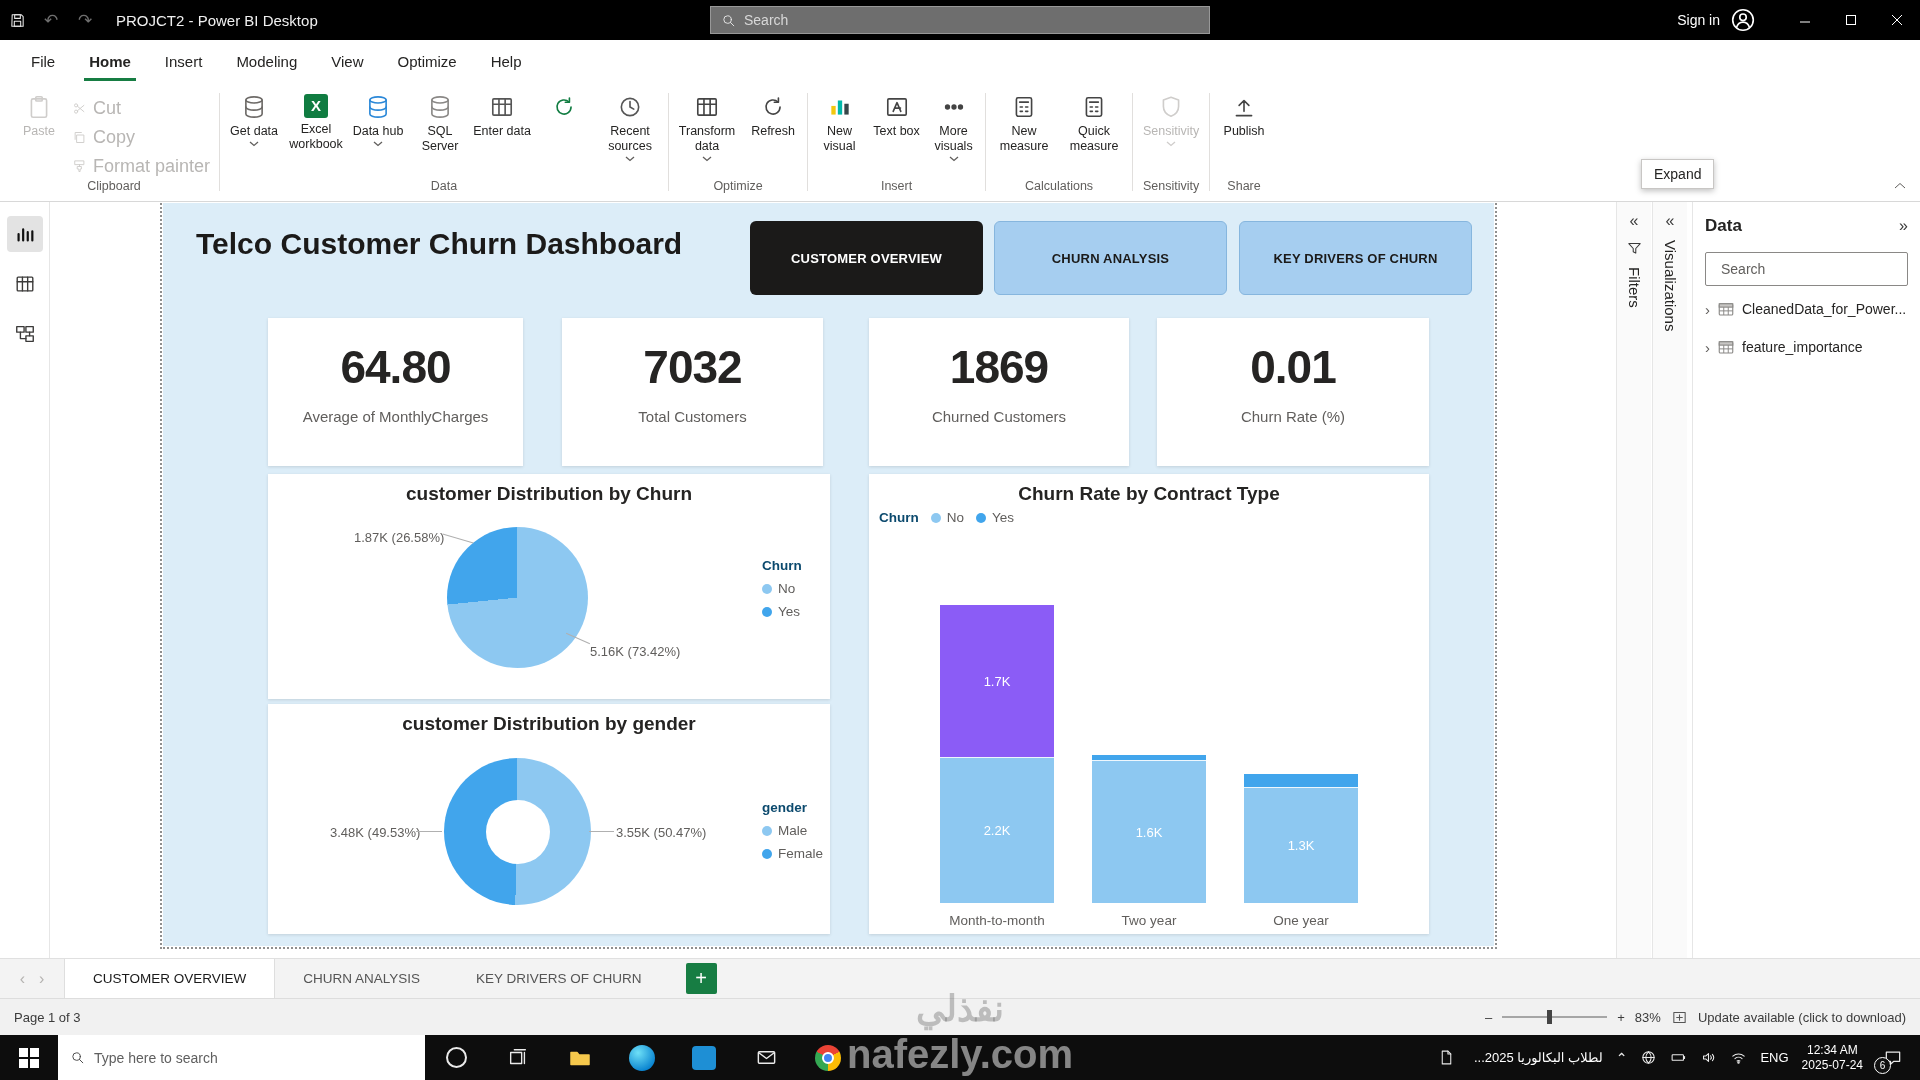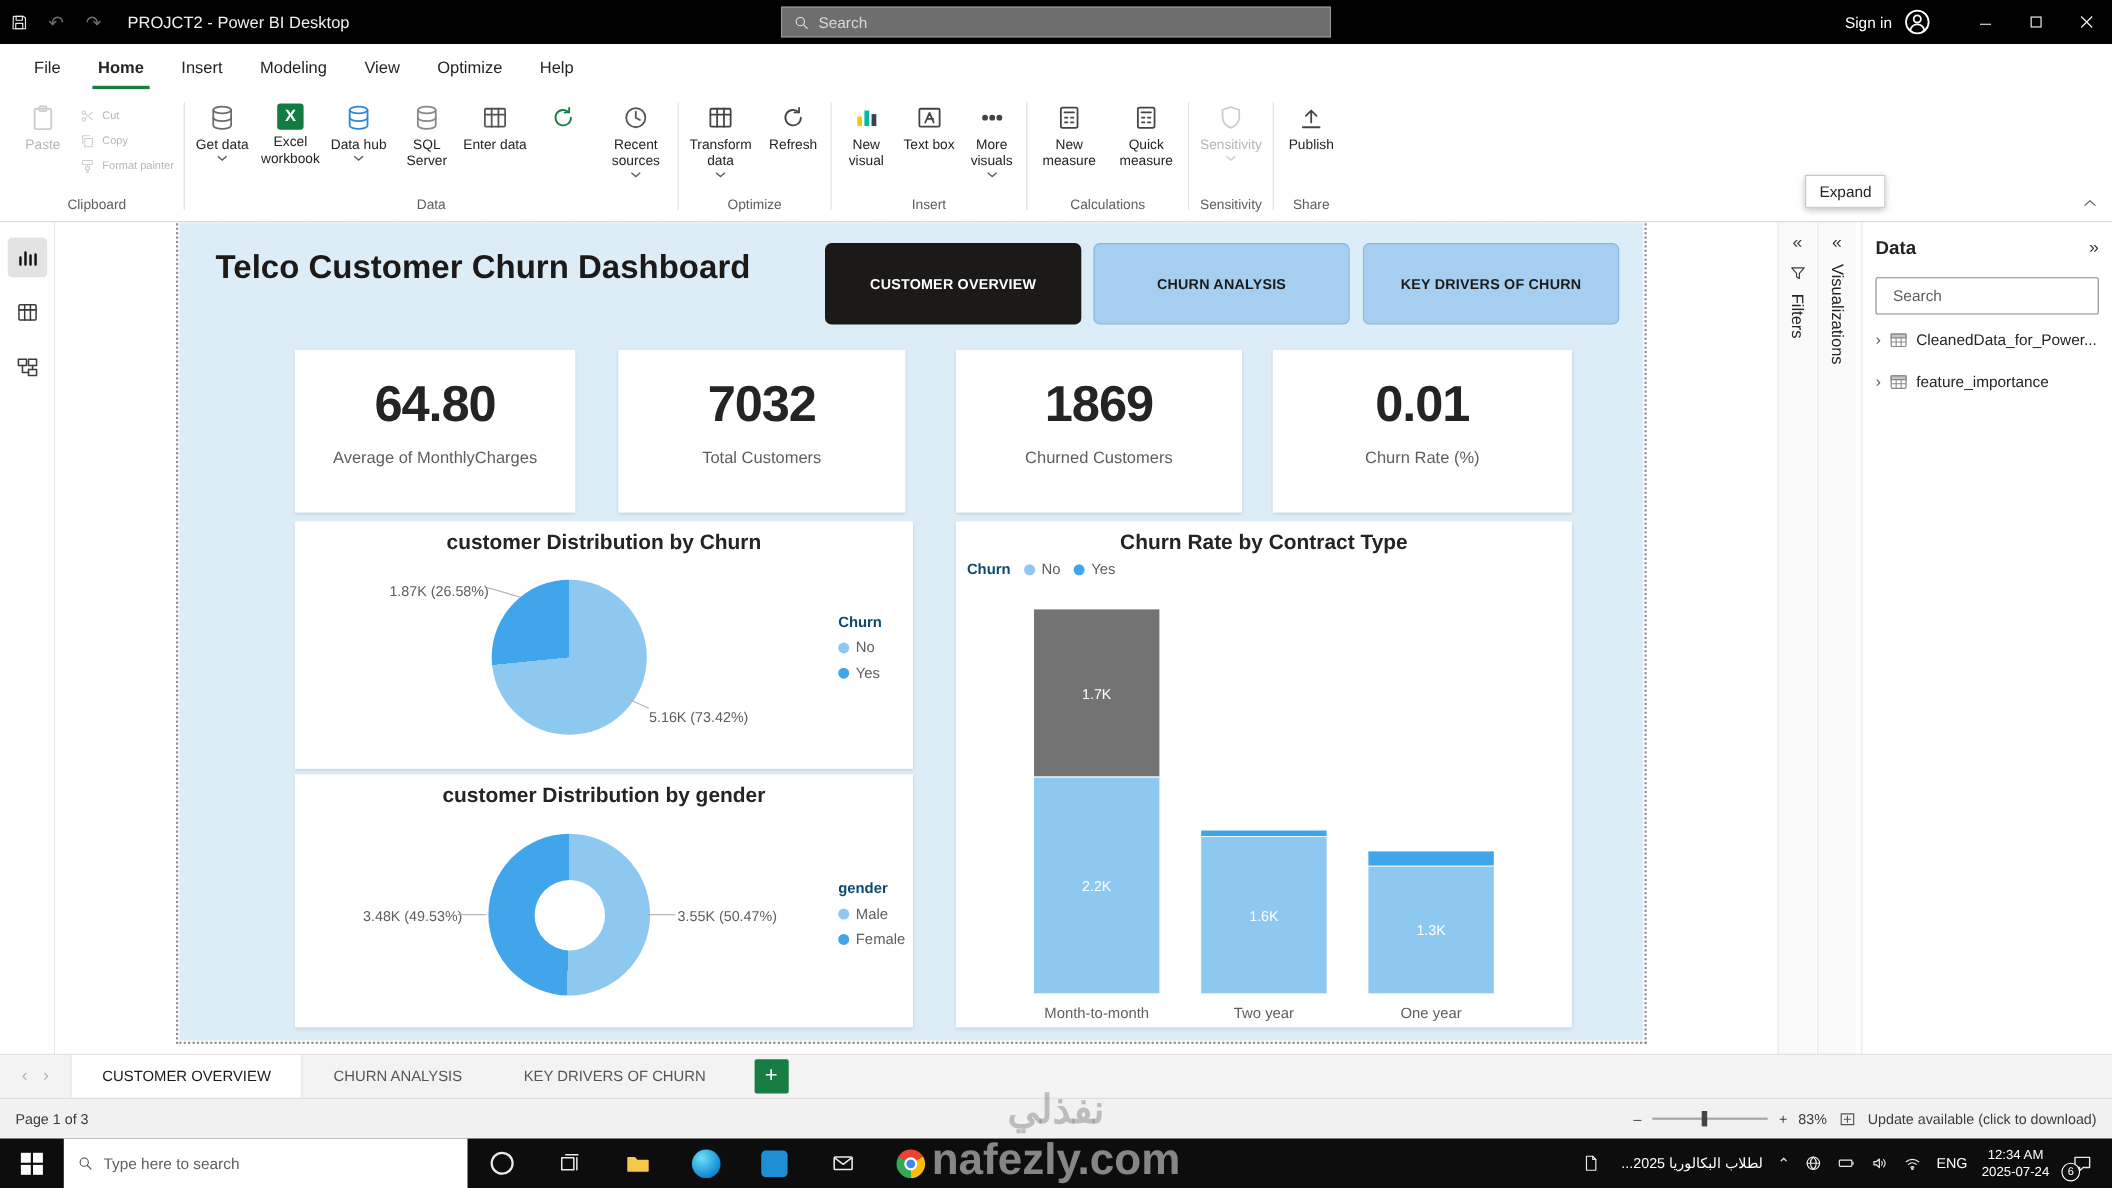--- a/index.html
+++ b/index.html
@@ -35,21 +35,21 @@
 
 .ribbon{position:absolute;top:83px;left:0;right:0;height:119px;background:#fff;border-bottom:1px solid #d8d8d8;display:flex;align-items:stretch;padding-left:12px;z-index:18}
 .rgroup{display:flex;flex-direction:column}
 .rgroup-content{flex:1;display:flex;align-items:flex-start;padding-top:7px}
 .rgroup-label{height:22px;text-align:center;font-size:12.5px;color:#605e5c}
 .rsep{width:1px;background:#e1dfdd;margin:10px 3px}
 .rbtn{width:62px;display:flex;flex-direction:column;align-items:center;text-align:center;font-size:12.5px;line-height:1.2;color:#252423;padding:4px 1px;border-radius:2px}
 .rbtn .sic{margin-bottom:4px}
 .rbtn.w70{width:70px}
 .small-col{display:flex;flex-direction:column;gap:8px;padding:8px 6px 0}
-.sbtn{display:flex;align-items:center;gap:6px;font-size:10px;white-space:nowrap}
+.sbtn{display:flex;align-items:center;gap:6px;font-size:18px;white-space:nowrap}
 .excel-ic{width:24px;height:24px;background:#107c41;color:#fff;font-weight:700;font-size:15px;display:grid;place-items:center;border-radius:3px;margin-bottom:4px}
 .ribbon-collapse{position:absolute;right:14px;bottom:8px;color:#605e5c}
 
 
 .workspace{position:absolute;top:202px;left:0;height:756px;width:1920px;background:#fff}
 .view-rail{position:absolute;left:0;top:0;bottom:0;width:50px;background:#fff;border-right:1px solid #e6e6e6;display:flex;flex-direction:column;align-items:center;padding-top:14px;gap:14px}
 .rail-btn{width:36px;height:36px;display:grid;place-items:center;color:#3b3a39;border-radius:4px}
 .rail-btn.active{background:#e3e3e3;color:#111}
 .canvas{position:absolute;left:50px;right:304px;top:0;bottom:0;background:#fff}
 .report-page{position:absolute;left:113px;top:1px;width:1331px;height:743px;background:#dcedf8;outline:2px dotted #8f8f8f;outline-offset:1px}
@@ -590,22 +590,22 @@
                 <span class="dot" data-interactable="false" style="background: rgb(141, 200, 241);"></span>
                 <span data-interactable="false">No</span>
               </span>
             <span class="lg-item" data-interactable="false">
                 <span class="dot" data-interactable="false" style="background: rgb(65, 165, 236);"></span>
                 <span data-interactable="false">Yes</span>
               </span>
           </div>
           <div class="bar-plot" data-interactable="false">
               <div class="bar-col" data-interactable="true">
-                <div class="seg" data-interactable="false" style="height: 152px; background: #737373;">1.7K</div>
-                <div class="seg" data-interactable="false" style="height: 197px; background: rgb(141, 200, 241);">2.2K</div>
+                <div class="seg" data-interactable="false" style="height: 152px; background: #8b5cf6;">1.7K</div>
+                <div class="seg" data-interactable="false" style="height: 146px; background: rgb(141, 200, 241);">2.2K</div>
               </div>
               <div class="bar-col" data-interactable="true">
                 <div class="seg" data-interactable="false" style="height: 5px; background: rgb(65, 165, 236);"></div>
                 <div class="seg" data-interactable="false" style="height: 143px; background: rgb(141, 200, 241);">1.6K</div>
               </div>
               <div class="bar-col" data-interactable="true">
                 <div class="seg" data-interactable="false" style="height: 13px; background: rgb(65, 165, 236);"></div>
                 <div class="seg" data-interactable="false" style="height: 116px; background: rgb(141, 200, 241);">1.3K</div>
               </div>
             </div>

